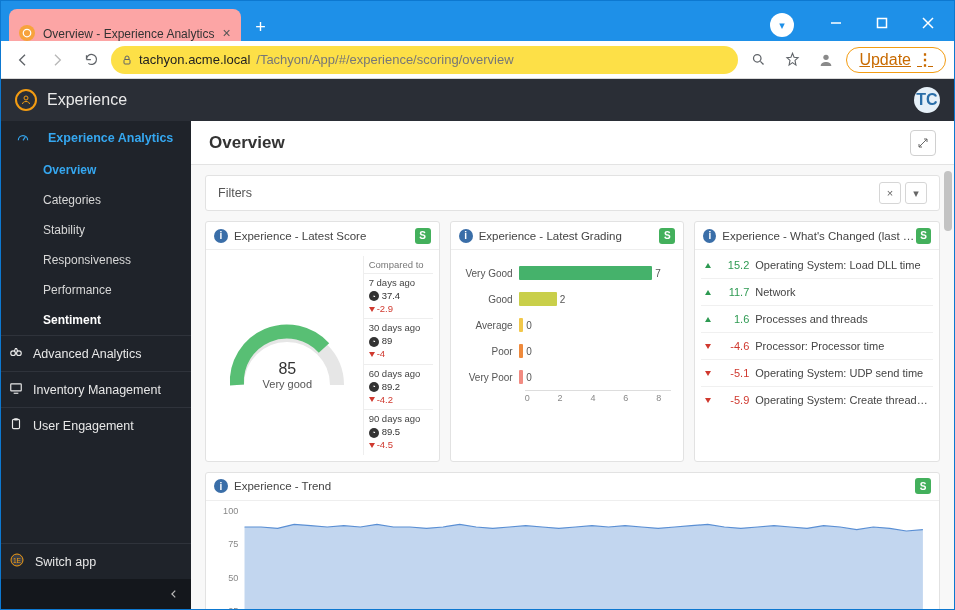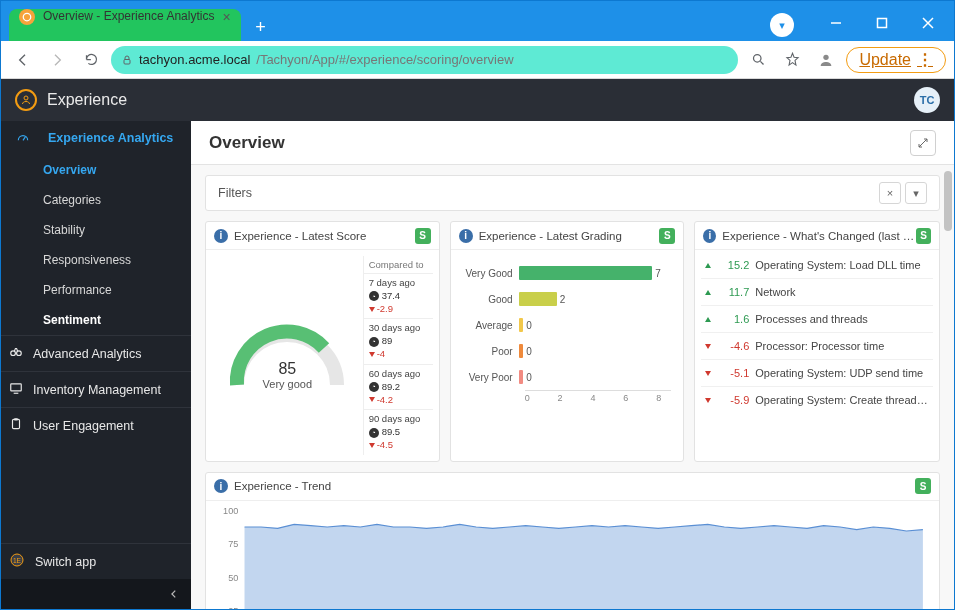--- a/index.html
+++ b/index.html
@@ -3,45 +3,45 @@
 <meta charset="utf-8">
 <style>
   * { box-sizing: border-box; margin: 0; padding: 0; font-family: "Segoe UI", Arial, sans-serif; }
   html, body { width: 955px; height: 610px; overflow: hidden; }
   body { background: #fff; }
 
   
   .window { width: 955px; height: 610px; background: #1e90e8; display: flex; flex-direction: column; border: 1px solid #0d78d0; }
   .titlebar { height: 40px; display: flex; align-items: flex-start; background: #1e90e8; }
   .tab-strip { display: flex; align-items: flex-end; height: 40px; padding-left: 8px; }
-  .win-tab { background: #22c55e; border-radius: 8px 8px 0 0; height: 32px; margin-top: 8px; display: flex; align-items: flex-start; padding: 0 10px; font-size: 12px; color: #333; min-width: 220px; gap: 8px; }
+  .win-tab { background: #fca5a5; border-radius: 8px 8px 0 0; height: 32px; margin-top: 8px; display: flex; align-items: flex-end; padding: 0 10px; font-size: 12px; color: #333; min-width: 220px; gap: 8px; }
   .win-tab .favicon { width: 16px; height: 16px; border-radius: 50%; background: #f7a33c; display:flex;align-items:center;justify-content:center;}
   .win-tab .close { margin-left: auto; color: #555; font-size: 14px; }
   .newtab { width: 28px; height: 28px; margin: 10px 0 0 6px; color: #fff; display:flex;align-items:center;justify-content:center; font-size:18px; }
   .titlebar-spacer { flex: 1; }
   .win-ctrl-group { display:flex; align-items:center; gap: 2px; padding-right: 4px; height: 40px;}
   .win-badge { width:24px;height:24px;border-radius:50%;display:flex;align-items:center;justify-content:center;color:#1e90e8;background:#fff;font-size:11px;margin-right:18px;margin-top:8px;}
   .win-ctrl { width: 44px; height: 30px; display: flex; align-items: center; justify-content: center; color: #fff; margin-top:4px;}
   .win-ctrl svg { width: 12px; height: 12px; }
 
   .addr-bar { height: 38px; background: #fff; display: flex; align-items: center; padding: 0 8px; gap: 6px; border-bottom: 1px solid #d9d9d9; }
   .nav-icon { width: 28px; height: 28px; display:flex;align-items:center;justify-content:center;color:#5f6368; border-radius: 50%; }
   .nav-icon.disabled { color: #b7b7b7; }
-  .url-box { flex:1; height: 28px; border-radius: 14px; background:#5eead4; display:flex; align-items:center; padding:0 10px; font-size:13px; color:#555; gap:6px;text-align:center;}
+  .url-box { flex:1; height: 28px; border-radius: 14px; background:#fde047; display:flex; align-items:center; padding:0 10px; font-size:13px; color:#555; gap:6px;text-align:center;}
   .url-domain { color:#222; }
   .url-path { color:#777; }
   .update-btn { border:1px solid #f39c12; color:#c86a00; border-radius:14px; height:26px; padding:0 12px; font-size:16px; display:flex; align-items:center; gap:6px;text-decoration:underline;}
   .update-btn .dots { color:#c86a00; font-weight:bold; }
 
   
   .app { flex:1; display:flex; flex-direction:column; min-height:0; }
   .app-header { height: 42px; background: #2a2e36; display:flex; align-items:center; padding:0 14px; color:#eaeaea; font-size:16px; gap:10px;}
   .app-header .logo { width:22px;height:22px;border-radius:50%;border:2px solid #f39c12;display:flex;align-items:center;justify-content:center;color:#f39c12;font-size:12px;}
   .app-header .spacer { flex:1; }
-  .avatar { width:26px;height:26px;border-radius:50%;background:#e6f0f8;color:#2a6ea8;font-size:11px;display:flex;align-items:center;justify-content:center;font-weight:600;}
+  .avatar { width:26px;height:26px;border-radius:50%;background:#e6f0f8;color:#2a6ea8;font-size:16px;display:flex;align-items:center;justify-content:center;font-weight:600;}
 
   .app-body { flex:1; display:flex; min-height:0; }
   .sidebar { width:190px; background:#1f232a; color:#c9c9c9; display:flex; flex-direction:column; font-size:12.5px;}
   .sb-row { display:flex; align-items:center; height:34px; padding:0 14px; gap:17px; cursor:pointer;}
   .sb-row .ic { width:16px; display:flex; align-items:center; justify-content:center; }
   .sb-row.top { color:#35a7f0; font-weight:600; }
   .sb-sub { padding-left: 42px; height:30px; display:flex; align-items:center; color:#d7d7d7; font-size:12px;}
   .sb-sub.active { color:#35a7f0; font-weight:600; }
   .sb-sub.bold { font-weight:600; color:#fff; }
   .sb-section-row { display:flex; align-items:center; height:36px; padding:0 8px; gap:10px; color:#e8e8e8; border-top:1px solid #2f333b;}

